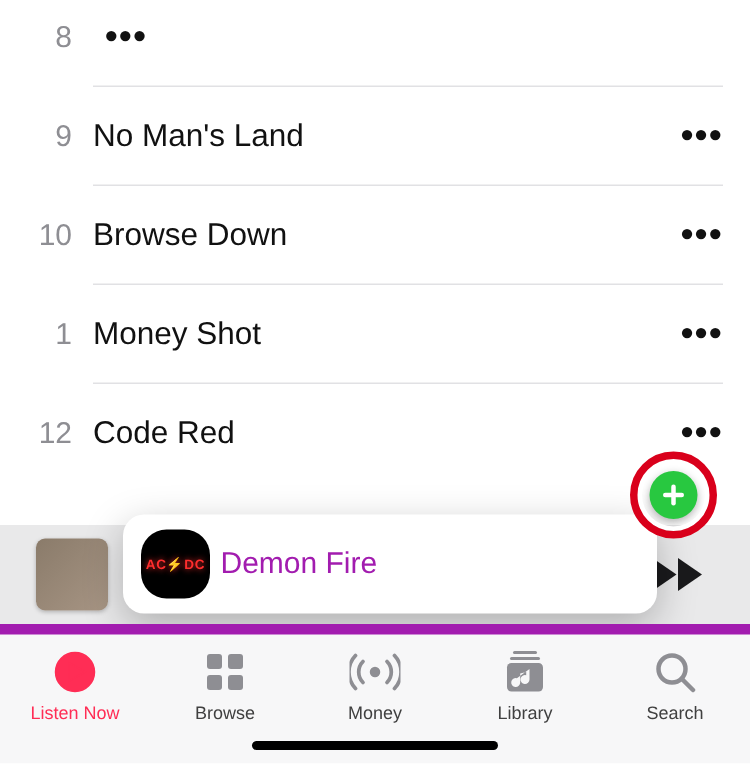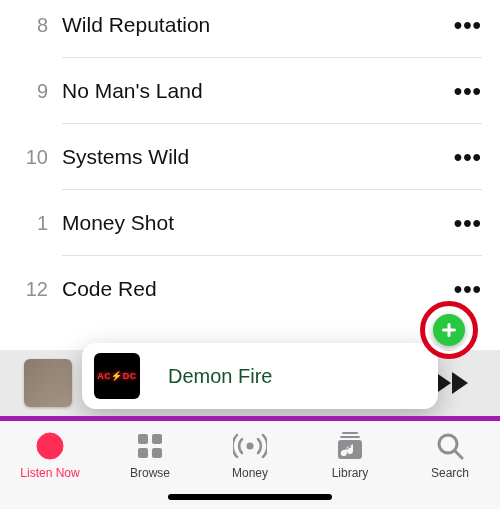--- a/index.html
+++ b/index.html
@@ -93,37 +93,37 @@
     background: #fff;
     border-radius: 14px;
     box-shadow: 0 8px 26px rgba(0,0,0,.25);
     display: flex;
     align-items: center;
     padding: 0 18px 0 12px;
   }
   .toast-thumb {
     width: 46px;
     height: 46px;
-    border-radius: 6px;
+    border-radius: 17px;
     background: #000;
     display: flex;
     align-items: center;
     justify-content: center;
   }
   .toast-thumb-text {
     font-size: 9px;
     color: #ff2d2d;
     font-weight: 700;
     letter-spacing: 0.5px;
     text-shadow: 0 0 4px #ff2d2d;
   }
   .toast-title {
     font-size: 20px;
-    color: #14532d;
-    margin-left: 28px;
+    color: #a21caf;
+    margin-left: 7px;
     flex: 1;
   }
 
   
   .add-btn-wrap {
     position: absolute;
     right: 22px;
     bottom: 150px;
     width: 58px;
     height: 58px;
@@ -152,21 +152,21 @@
   .add-btn svg { display:block; }
 
   
   .tab-bar {
     position: absolute;
     left: 0;
     bottom: 0;
     width: 100%;
     height: 93px;
     background: #f7f7f8;
-    border-top: 5px solid #a21caf;
+    border-top: 7px solid #a21caf;
     display: flex;
     justify-content: space-around;
     padding-top: 9px;
   }
   .tab {
     width: 96px;
     display: flex;
     flex-direction: column;
     align-items: center;
     gap: 4px;
@@ -187,35 +187,34 @@
     border-radius: 3px;
   }
 </style>
 </head>
 <body>
 
 <div class="tracks">
   <div class="track-row">
     <div class="track-num">8</div>
     <div class="track-title-wrap">
-      <div class="track-title">Wild Reputation</div>
       <div class="track-more">•••</div>
     </div>
   </div>
   <div class="track-row">
     <div class="track-num">9</div>
     <div class="track-title-wrap">
       <div class="track-title">No Man's Land</div>
       <div class="track-more">•••</div>
     </div>
   </div>
   <div class="track-row">
     <div class="track-num">10</div>
     <div class="track-title-wrap">
-      <div class="track-title">Systems Wild</div>
+      <div class="track-title">Browse Down</div>
       <div class="track-more">•••</div>
     </div>
   </div>
   <div class="track-row">
     <div class="track-num">1</div>
     <div class="track-title-wrap">
       <div class="track-title">Money Shot</div>
       <div class="track-more">•••</div>
     </div>
   </div>

